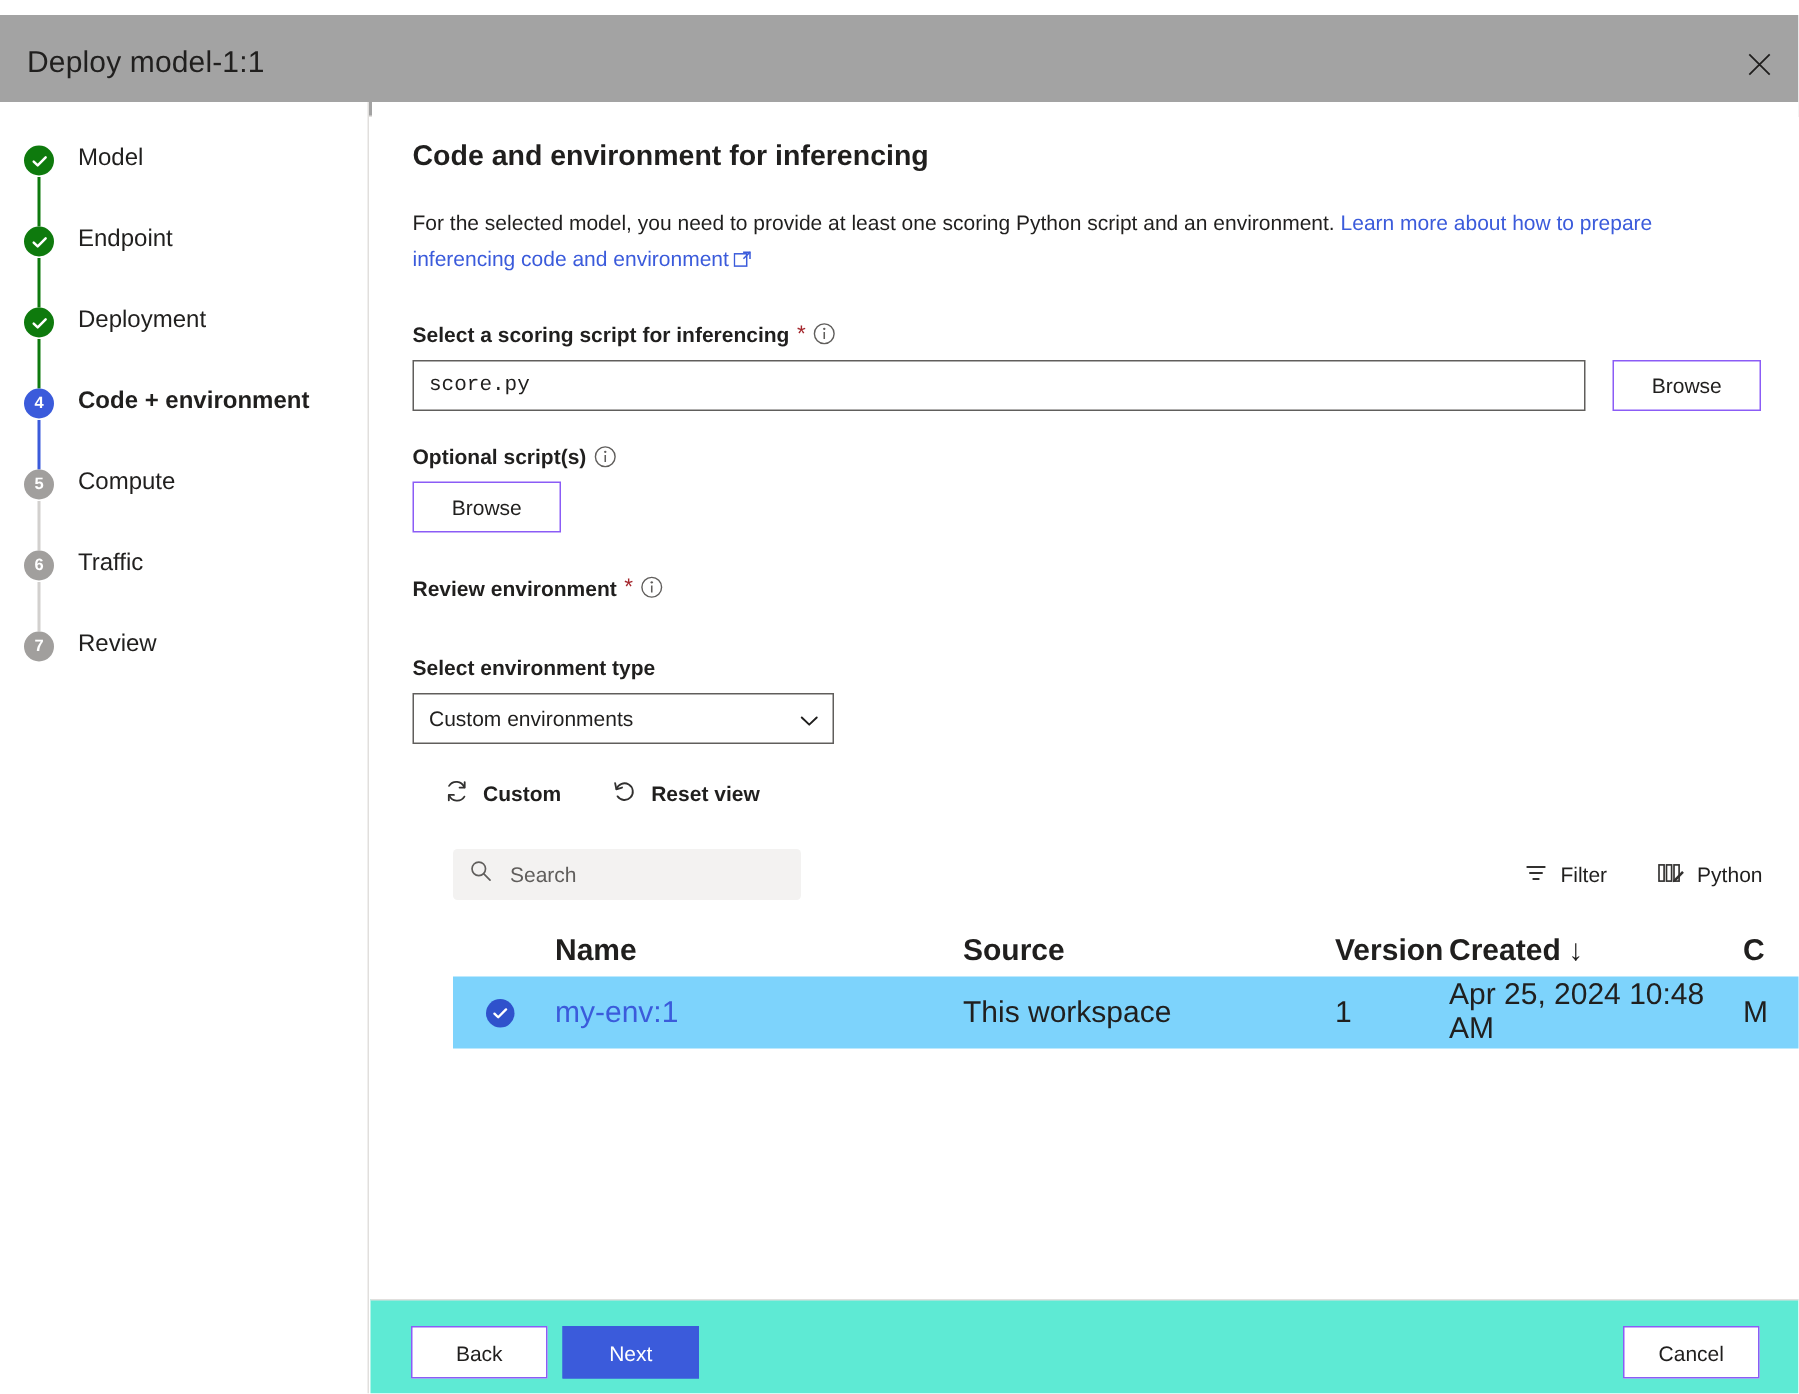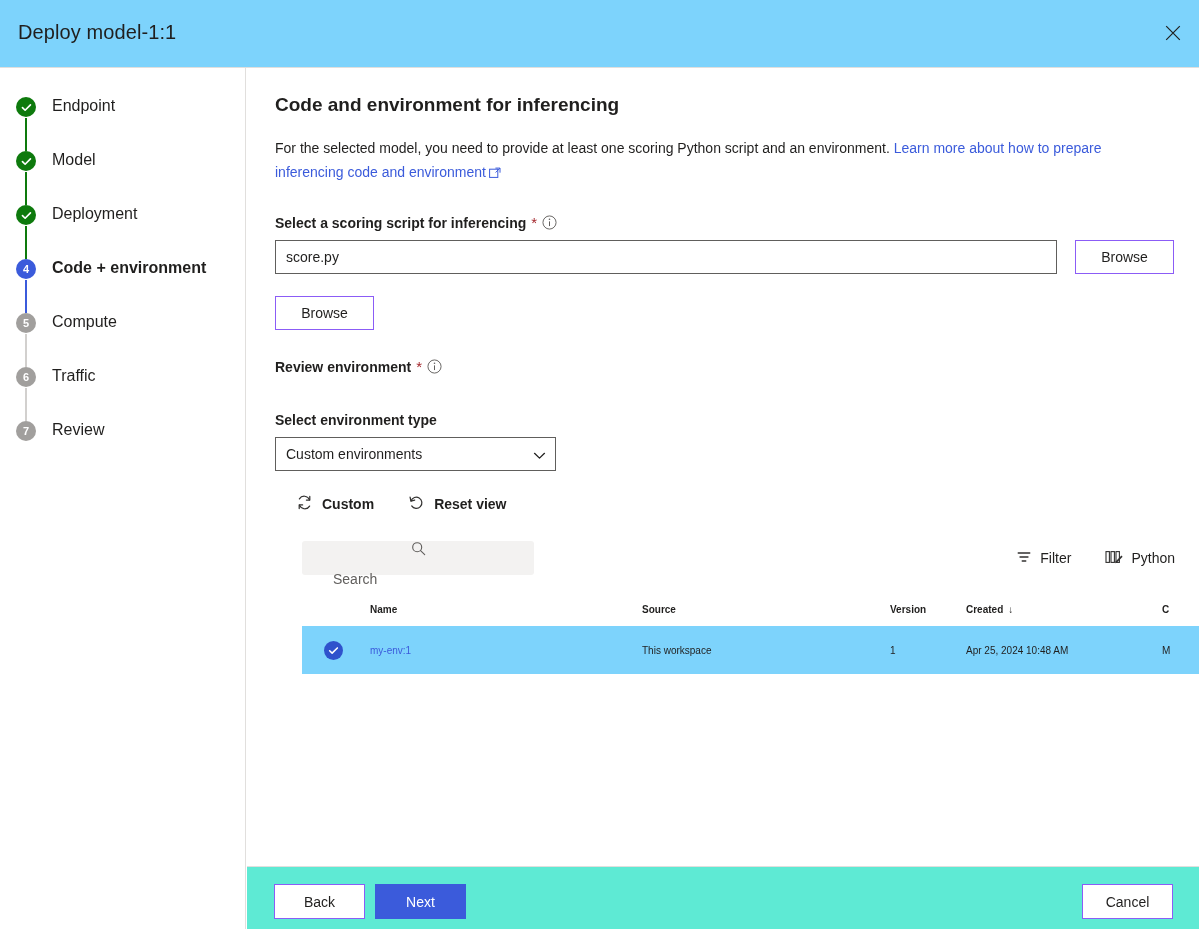--- a/index.html
+++ b/index.html
@@ -9,24 +9,24 @@
     width: 1199px; height: 929px;
     background: #ffffff;
     font-family: "Liberation Sans", sans-serif;
     color: #201f1e;
     overflow: hidden;
     position: relative;
   }
 
   
   .titlebar {
-    position: absolute; left: 0; top: 0; width: 1199px; height: 68px;
+    position: absolute; left: 0; top: 10px; width: 1199px; height: 68px;
     border-bottom: 1px solid #e1dfdd;
     box-sizing: border-box;
-    background: #7dd3fc;
+    background: #a3a3a3;
   }
   .dialog-title {
     position: absolute; left: 18px; top: 21px;
     font-size: 20px; font-weight: 400; color: #201f1e;
     letter-spacing: .1px;
   }
   .close-btn {
     position: absolute; right: 6px; top: 14px;
     width: 40px; height: 40px;
     display: flex; align-items: center; justify-content: center;
@@ -101,21 +101,21 @@
   }
   .req { color: #a4262c; font-weight: 400; font-size: 15px; }
   .info-icon { display: inline-flex; cursor: pointer; }
 
   .row-inline { display: flex; align-items: stretch; gap: 18px; }
   .text-input {
     width: 782px; height: 34px;
     border: 1px solid #605e5c; background: #fff;
     font-size: 14px; color: #201f1e;
     padding: 13px 10px; box-sizing: border-box;
-    font-family: Liberation Sans, sans-serif;
+    font-family: Liberation Mono, monospace;
     outline: none;
   }
   .btn {
     border: 1px solid #8b5cf6; background: #fff; color: #201f1e;
     font-size: 14px; font-family: "Liberation Sans", sans-serif;
     cursor: pointer; box-sizing: border-box;
   }
   .btn-browse-main { width: 99px; height: 34px; }
   .btn-browse-opt  { width: 99px; height: 34px; }
   .btn-primary {
@@ -146,35 +146,35 @@
   
   .table-wrap { margin: 21px 0 0 27px; width: 898px; }
   .table-toolbar {
     display: flex; align-items: center; justify-content: space-between;
     height: 36px; margin-bottom: 16px;
   }
   .search-box {
     width: 232px; height: 34px; background: #f3f2f1;
     border: none; border-radius: 3px;
     display: flex; align-items: center; gap: 10px;
-    padding: 0 11px; box-sizing: border-box; cursor: text; flex-direction: column;
+    padding: 0 11px; box-sizing: border-box; cursor: text;
   }
   .search-input {
     border: none; background: transparent; outline: none;
     font-size: 14px; font-family: "Liberation Sans", sans-serif;
     color: #201f1e; width: 170px;
   }
   .search-input::placeholder { color: #605e5c; }
   .toolbar-right { display: flex; align-items: center; gap: 28px; margin-right: 22px; }
   .tbtn {
     display: flex; align-items: center; gap: 8px;
     font-size: 14px; color: #201f1e; cursor: pointer; padding: 4px 3px;
   }
 
-  .grid { width: 898px; font-size: 10px; }
+  .grid { width: 898px; font-size: 20px; }
   .grid-head {
     display: flex; align-items: center; height: 34px;
     font-weight: 700; color: #201f1e;
   }
   .grid-row {
     display: flex; align-items: center; height: 48px;
     background: #7dd3fc; cursor: pointer;
   }
   .c-check { width: 68px; flex: 0 0 68px; display: flex; align-items: center; padding-left: 22px; box-sizing: border-box; }
   .c-name  { width: 272px; flex: 0 0 272px; }
@@ -220,33 +220,33 @@
 
     <div class="step-row">
       <div class="step-marker">
         <div class="circle done">
           <svg width="11" height="11" viewBox="0 0 12 12" aria-hidden="true">
             <path d="M1.6 6.2 L4.5 9 L10.3 3.1" stroke="#fff" stroke-width="1.8" fill="none" stroke-linecap="round" stroke-linejoin="round"></path>
           </svg>
         </div>
         <div class="connector done"></div>
       </div>
-      <div class="step-label">Endpoint</div>
+      <div class="step-label">Model</div>
     </div>
 
     <div class="step-row">
       <div class="step-marker">
         <div class="circle done">
           <svg width="11" height="11" viewBox="0 0 12 12" aria-hidden="true">
             <path d="M1.6 6.2 L4.5 9 L10.3 3.1" stroke="#fff" stroke-width="1.8" fill="none" stroke-linecap="round" stroke-linejoin="round"></path>
           </svg>
         </div>
         <div class="connector done"></div>
       </div>
-      <div class="step-label">Model</div>
+      <div class="step-label">Endpoint</div>
     </div>
 
     <div class="step-row">
       <div class="step-marker">
         <div class="circle done">
           <svg width="11" height="11" viewBox="0 0 12 12" aria-hidden="true">
             <path d="M1.6 6.2 L4.5 9 L10.3 3.1" stroke="#fff" stroke-width="1.8" fill="none" stroke-linecap="round" stroke-linejoin="round"></path>
           </svg>
         </div>
         <div class="connector done"></div>
@@ -313,20 +313,30 @@
     </span>
   </div>
   <div class="row-inline">
     <input class="text-input" type="text" value="score.py" style="">
     <button class="btn btn-browse-main">Browse</button>
   </div>
 
   <div class="spacer-22"></div>
 
   
+  <div class="field-label">
+    <span>Optional script(s)</span>
+    <span class="info-icon">
+      <svg width="15" height="15" viewBox="0 0 16 16" aria-hidden="true">
+        <circle cx="8" cy="8" r="7" stroke="#605e5c" stroke-width="1" fill="none"></circle>
+        <circle cx="8" cy="4.5" r="0.85" fill="#605e5c"></circle>
+        <path d="M8 6.8 V11.8" stroke="#605e5c" stroke-width="1.1"></path>
+      </svg>
+    </span>
+  </div>
   <button class="btn btn-browse-opt">Browse</button>
 
   <div class="spacer-28"></div>
 
   
   <div class="field-label">
     <span>Review environment</span>
     <span class="req">*</span>
     <span class="info-icon">
       <svg width="15" height="15" viewBox="0 0 16 16" aria-hidden="true">

